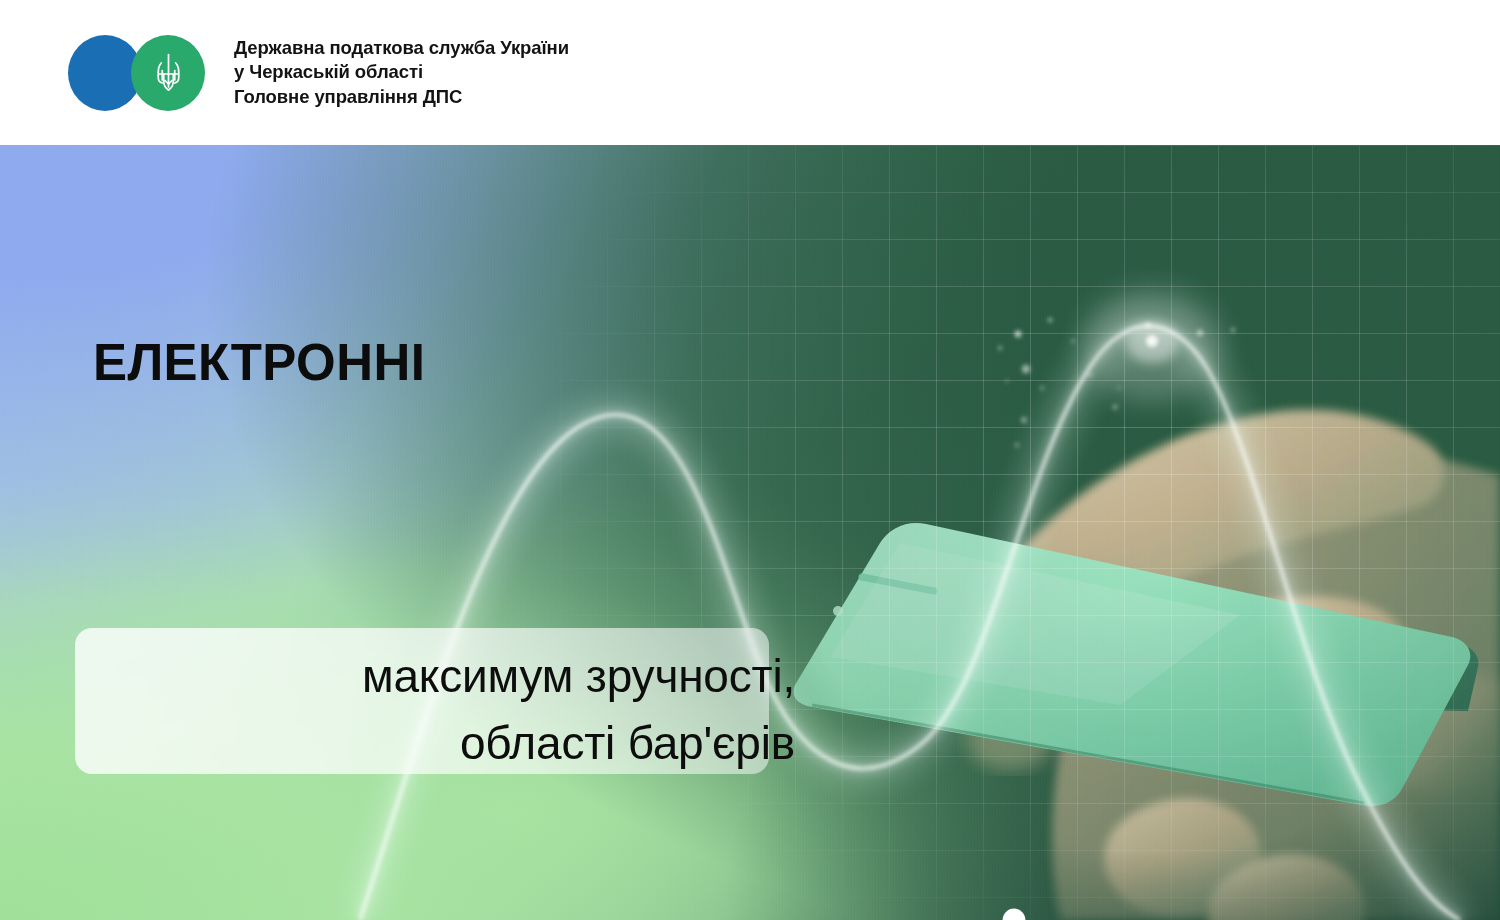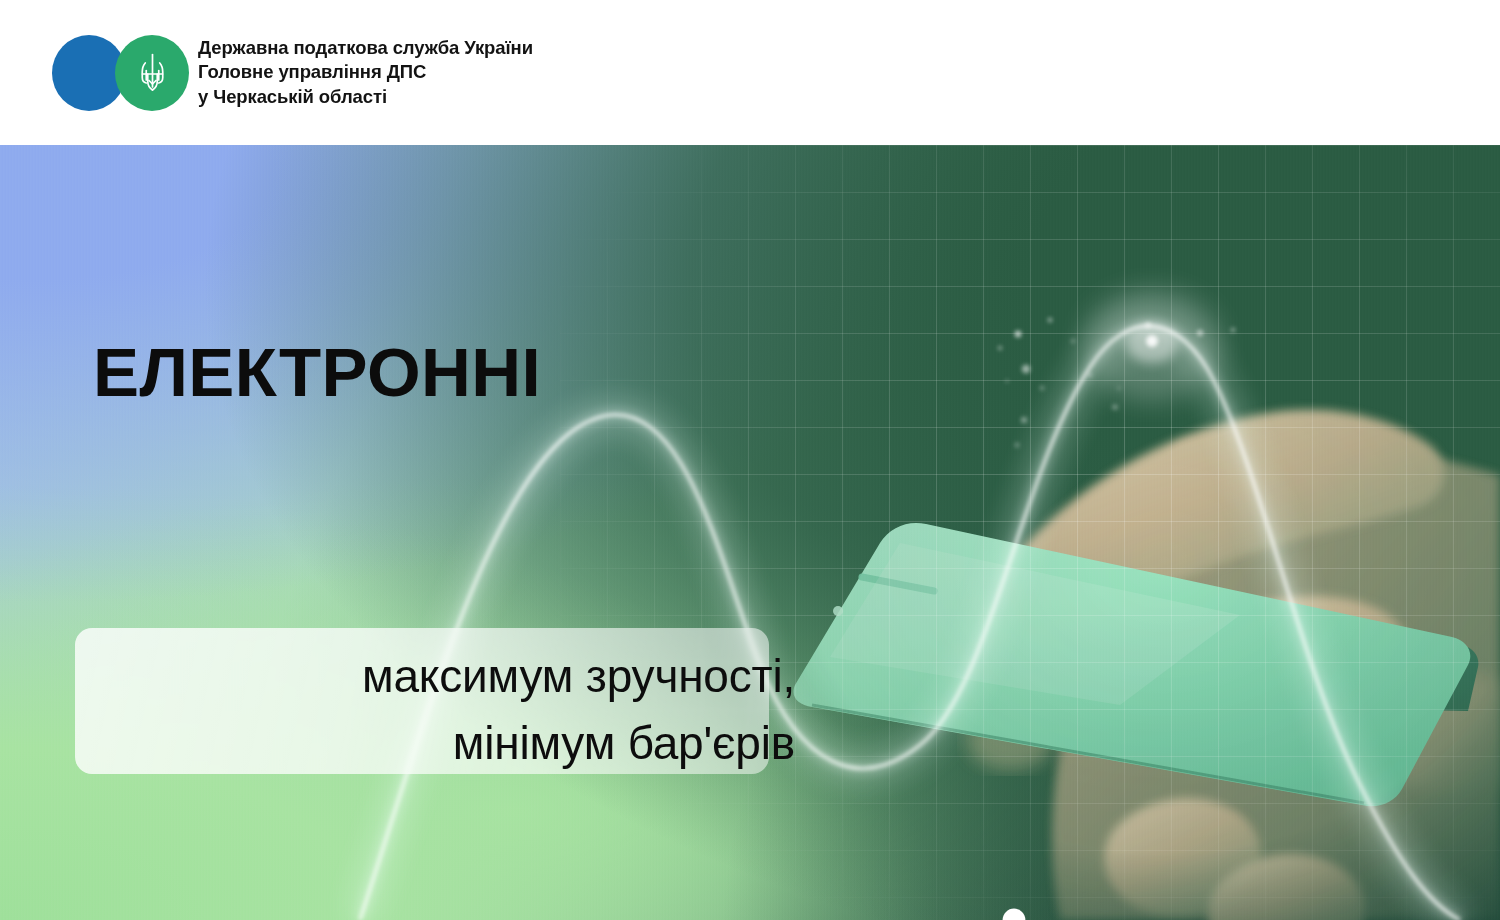--- a/index.html
+++ b/index.html
@@ -11,21 +11,21 @@
     position:relative;
   }
   #stage { position:relative; width:1500px; height:920px; overflow:hidden; }
 
   
   .header {
     position:absolute; left:0; top:0; width:1500px; height:145px;
     background:#ffffff; z-index:40;
     display:flex; align-items:center;
   }
-  .brand { display:flex; align-items:center; padding-left:52px; }
+  .brand { display:flex; align-items:center; padding-left:68px;gap:20px; }
   .logo-marks { position:relative; width:136px; height:76px; flex:0 0 auto; }
   .circle-blue, .circle-green {
     position:absolute; top:0; width:74px; height:76px; border-radius:50%;
   }
   .circle-blue  { left:0;  background:#1a6fb4; }
   .circle-green { left:63px; background:#2aa96c; }
   .trident { position:absolute; left:88px; top:16px; width:25px; height:44px; }
   .brand-text {
     margin-left:10px;
     font-size:18.5px; font-weight:bold; line-height:1.32; color:#131313;
@@ -70,21 +70,21 @@
     background-size:47px 47px;
     -webkit-mask-image:radial-gradient(80% 78% at 62% 42%, rgba(0,0,0,0.95) 0%, rgba(0,0,0,0.55) 52%, rgba(0,0,0,0) 86%);
     mask-image:radial-gradient(80% 78% at 62% 42%, rgba(0,0,0,0.95) 0%, rgba(0,0,0,0.55) 52%, rgba(0,0,0,0) 86%);
   }
   .photo-layer { position:absolute; inset:0; }
   .wave-layer  { position:absolute; inset:0; }
 
   
   .hero-title {
     position:absolute; left:93px; top:188px; z-index:20;
-    font-size:69px; font-weight:bold; line-height:1.16;
+    font-size:51px; font-weight:bold; line-height:1.16;
     color:#0c0c0c; letter-spacing:0.4px;
   }
   .hero-title .l2 { display:block; }
   .subtitle-box {
     position:absolute; left:75px; top:483px; width:694px; height:146px;
     z-index:20; border-radius:17px;
     background:linear-gradient(102deg, rgba(255,255,255,0.80) 0%, rgba(255,255,255,0.74) 40%, rgba(255,255,255,0.60) 72%, rgba(255,255,255,0.50) 100%);
     backdrop-filter:blur(2px);
   }
   .subtitle {
@@ -125,22 +125,22 @@
           <path d="M12.5 39 L12.5 58"></path>
           <path d="M37.5 39 L37.5 58"></path>
           <path d="M5 46 L45 46"></path>
           <path d="M25 66 L18 59"></path>
           <path d="M25 66 L32 59"></path>
         </svg>
       </div>
 
       <div class="brand-text">
         <div>Державна податкова служба України</div>
+        <div>у Черкаській області</div>
         <div>Головне управління ДПС</div>
-        <div>у Черкаській області</div>
       </div>
 
     </div>
   </div>
 
   <div class="hero">
 
     <div class="bg-base"></div>
     <div class="bg-rightmass"></div>
 
@@ -258,21 +258,21 @@
       </g>
     </svg>
 
     <h1 class="hero-title">
       <span class="l1">ЕЛЕКТРОННІ</span>
     </h1>
 
     <div class="subtitle-box"></div>
     <div class="subtitle">
       <span class="l1">максимум зручності,</span>
-      <span class="l2">мінімум бар'єрів</span>
+      <span class="l2">області бар'єрів</span>
     </div>
 
     <div class="bb-logo">
       <svg class="bb-dots" viewBox="0 0 72 72">
         <g fill="#ffffff">
           <circle cx="36" cy="13" r="11.4"></circle>
           <circle cx="58" cy="25.5" r="11.4"></circle>
           <circle cx="58" cy="50" r="11.4"></circle>
           <circle cx="36" cy="62" r="11.4"></circle>
           <circle cx="14" cy="50" r="11.4"></circle>

